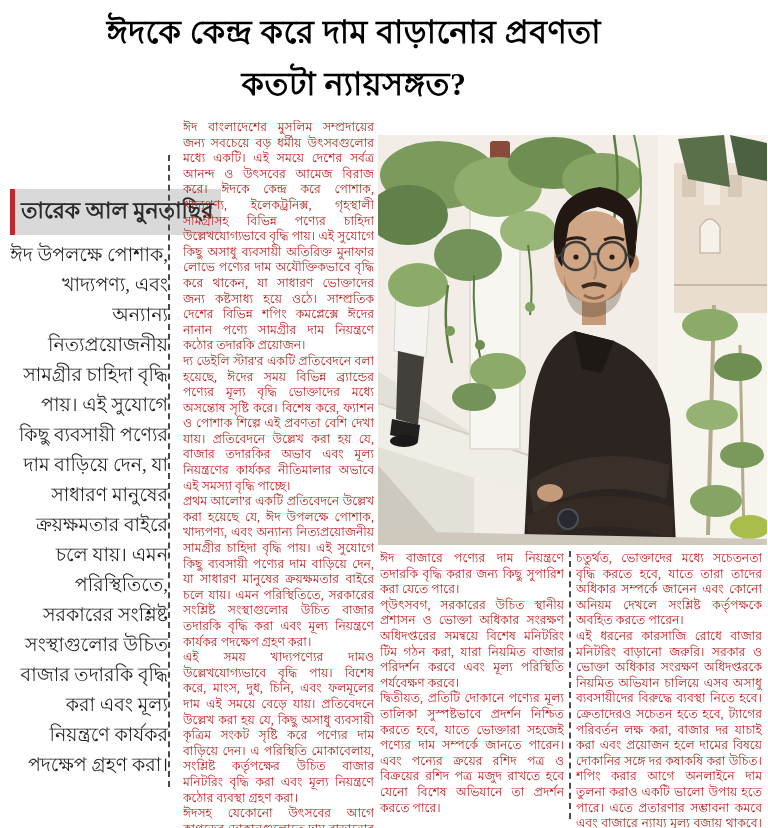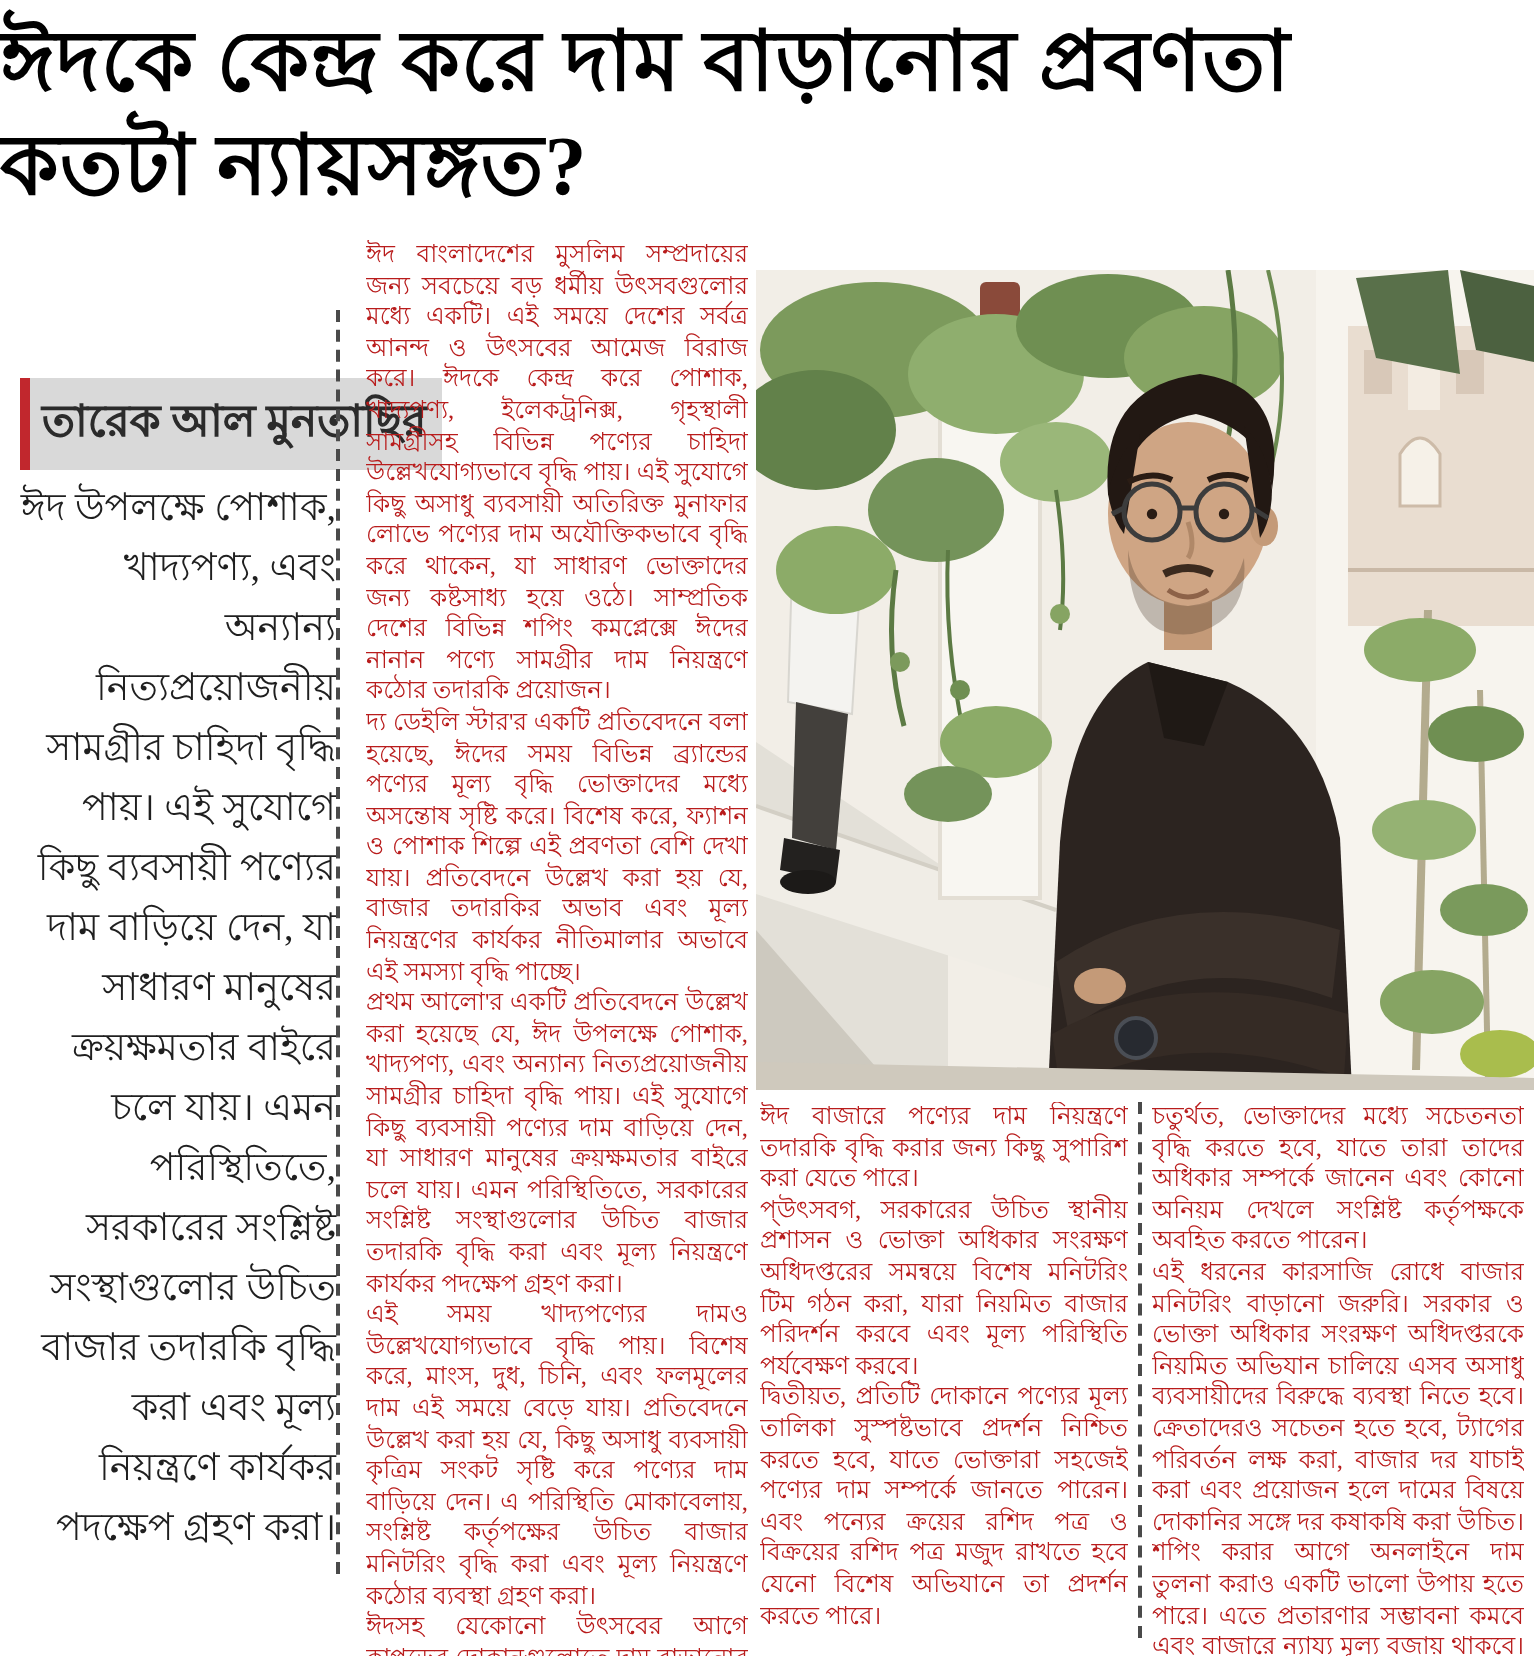--- a/index.html
+++ b/index.html
@@ -2,22 +2,22 @@
 <html><head>
 <meta charset="utf-8">
 <style>
   html,body{margin:0;padding:0;background:#ffffff;}
   .page{
     position:relative;width:768px;height:828px;background:#ffffff;
     font-family:"Liberation Serif","DejaVu Serif",serif;
     color:#1a1a1a;overflow:hidden;
   }
   .headline{
-    position:absolute;left:0;top:6px;width:708px;text-align:left;
-    font-weight:bold;color:#000;font-size:42px;line-height:52px;
+    position:absolute;left:0;top:6px;width:708px;text-align:center;
+    font-weight:bold;color:#000;font-size:32px;line-height:52px;
     letter-spacing:0.5px;
   }
   .byline{
     position:absolute;left:10px;top:189px;display:flex;align-items:stretch;
   }
   .byline .bar{width:5px;background:#c1272d;}
   .byline .name{
     background:#d9d9d9;color:#2b2b2b;font-size:22px;font-weight:bold;
     padding:4px 8px 5px 6px;white-space:nowrap;
   }

